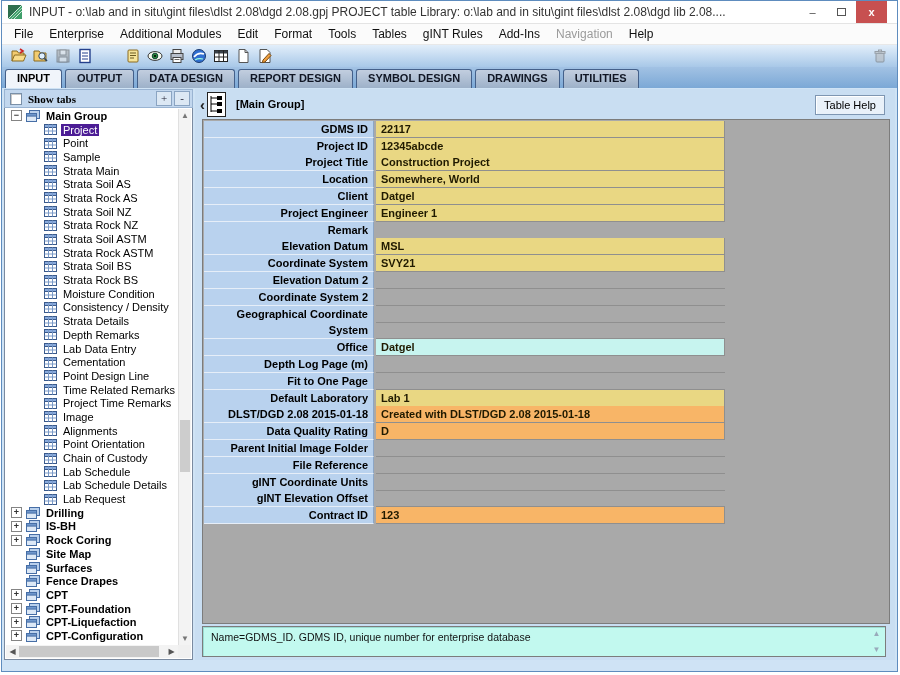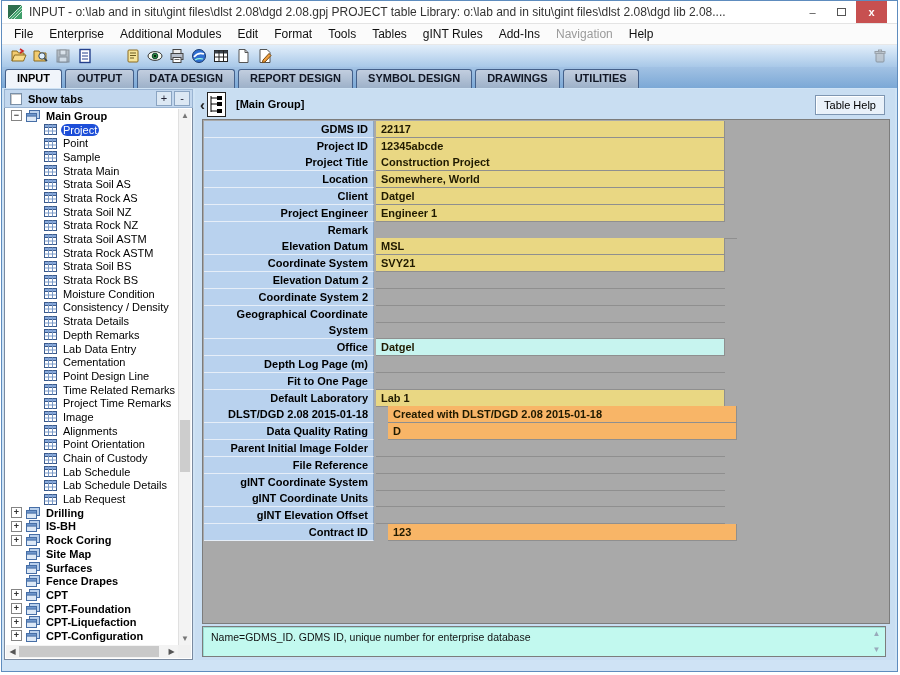--- a/index.html
+++ b/index.html
@@ -33,34 +33,34 @@
   .tab { height:19px; line-height:17px; padding:0 11px; font-size:11px; font-weight:bold; color:#101624;
          border:1px solid #44608a; border-bottom:none; border-radius:3px 3px 0 0; margin-right:3px;
          background:linear-gradient(#c2cedf,#9db1c9); }
   .tab.active { background:#f1f5fb; color:#000; }
 
   
   .content { position:absolute; top:88px; left:2px; right:2px; height:571px; display:flex; }
 
   
   .leftpanel { width:189px; display:flex; flex-direction:column; }
-  .panel-head { height:19px; background:#c2d7ee; display:flex; align-items:center; padding:0 2px 0 5px; border:1px solid #9ab4d2; }
+  .panel-head { height:19px; background:#c2d7ee; display:flex; align-items:center; padding:0 2px 0 5px; border:1px solid #9ab4d2;font-family:Liberation Serif, serif; }
   .cb { width:12px; height:12px; background:#fff; border:1px solid #7a90a8; box-shadow:inset 1px 1px 0 #c8c8c8; margin-right:6px; }
   .panel-head .lbl { font-size:11px; font-weight:bold; color:#000; flex:1; }
   .mini-btn { width:16px; height:15px; background:#dce8f4; border:1px solid #8aa4c2; font-size:11px; line-height:13px; text-align:center; color:#223; margin-left:2px; }
   .tree-wrap { flex:1; background:#fff; border:1px solid #7a8aa0; border-top:none; position:relative; overflow:hidden; }
   .tree { position:absolute; top:1px; left:1px; right:14px; bottom:14px; overflow:hidden; }
   .t-row { height:13.7px; display:flex; align-items:center; font-size:11px; color:#000; white-space:nowrap; }
   .t-row .exp { width:11px; height:11px; border:1px solid #848484; background:#fff; font-size:9px; line-height:9px; text-align:center; color:#333; margin:0 4px 0 0; flex:0 0 auto; }
   .t-row .exp.none { visibility:hidden; }
   .t-row .t-ico { margin-right:4px; flex:0 0 auto; display:flex; }
   .t-row.group { font-weight:bold; padding-left:5px; }
   .t-row.table { padding-left:38px; }
   .t-row .t-lbl { padding:0 2px; }
-  .t-row .t-lbl.sel { background:#1d4ed8; color:#fff;border-radius:6px; }
+  .t-row .t-lbl.sel { background:#4c1d95; color:#fff; }
   .vscroll { position:absolute; top:1px; right:1px; bottom:14px; width:13px; background:#f3f3f3; border-left:1px solid #e0e0e0; }
   .vscroll .thumb { position:absolute; left:1px; right:1px; top:58%; height:52px; background:#cdcdcd; }
   .hscroll { position:absolute; left:1px; right:14px; bottom:1px; height:13px; background:#f3f3f3; display:flex; align-items:center; }
   .sb-btn { width:13px; height:13px; display:flex; align-items:center; justify-content:center; color:#555; font-size:8px; }
   .hscroll .thumb { height:11px; width:140px; background:#c9c9c9; }
   .hscroll .sb-end { margin-left:auto; }
   .corner { position:absolute; right:1px; bottom:1px; width:13px; height:13px; background:#f0f0f0; }
   .vs-top { position:absolute; top:0; left:0; right:0; height:13px; display:flex; align-items:center; justify-content:center; color:#777; font-size:8px; }
   .vs-bot { position:absolute; bottom:0; left:0; right:0; height:13px; display:flex; align-items:center; justify-content:center; color:#777; font-size:8px; }
 
@@ -75,21 +75,21 @@
 
   .form-area { position:absolute; top:30px; left:7px; width:688px; bottom:36px; background:#a9a9a9; border:1px solid #7c7c7c; overflow:hidden; }
   .grid { margin:1px 0 0 1px; }
   .f-row { display:flex; height:16.8px;align-items:flex-end; }
   .f-lbl { width:170px; background:#b9d2ee; font-size:11px; font-weight:bold; color:#000; text-align:right;
            padding-right:5px; line-height:16px; border-bottom:1px solid #e6eef8; border-right:1px solid #8ca6c6; }
   .f-gap { width:2px; }
   .f-val { width:349px; font-size:11px; font-weight:bold; color:#201a00; padding-left:5px; line-height:16px;
            border-bottom:1px solid #8f8f8f; border-right:1px solid #8f8f8f; }
   .bg-yellow { background:#e9d783; }
-  .bg-orange { background:#f8b567;margin-left:12px; }
+  .bg-orange { background:#f8b567; }
   .bg-cyan   { background:#c7f4ef; }
   .bg-purple { background:#c49fc4; }
 
   .help-bar { position:absolute; left:7px; right:9px; bottom:3px; height:31px; background:#c2f9ef;
               border:1px solid #7c7c7c; box-shadow:inset 1px 1px 0 #9adcd2; font-size:10.5px; color:#111;
               padding:4px 18px 0 8px; }
   .help-arrows { position:absolute; right:2px; top:2px; bottom:2px; width:13px; display:flex; flex-direction:column; justify-content:space-between; align-items:center; color:#9ab; font-size:8px; }
 </style>
 </head>
 <body>
@@ -834,25 +834,20 @@
               <div class="f-lbl">Parent Initial Image Folder</div>
               <div class="f-gap"></div>
               <div class="f-val bg-yellow"></div>
             </div>
             <div class="f-row">
               <div class="f-lbl">File Reference</div>
               <div class="f-gap"></div>
               <div class="f-val bg-purple"></div>
             </div>
             <div class="f-row">
-              <div class="f-lbl">gINT Coordinate System</div>
-              <div class="f-gap"></div>
-              <div class="f-val bg-yellow"></div>
-            </div>
-            <div class="f-row">
               <div class="f-lbl">gINT Coordinate Units</div>
               <div class="f-gap"></div>
               <div class="f-val bg-yellow"></div>
             </div>
             <div class="f-row">
               <div class="f-lbl">gINT Elevation Offset</div>
               <div class="f-gap"></div>
               <div class="f-val bg-yellow"></div>
             </div>
             <div class="f-row">

